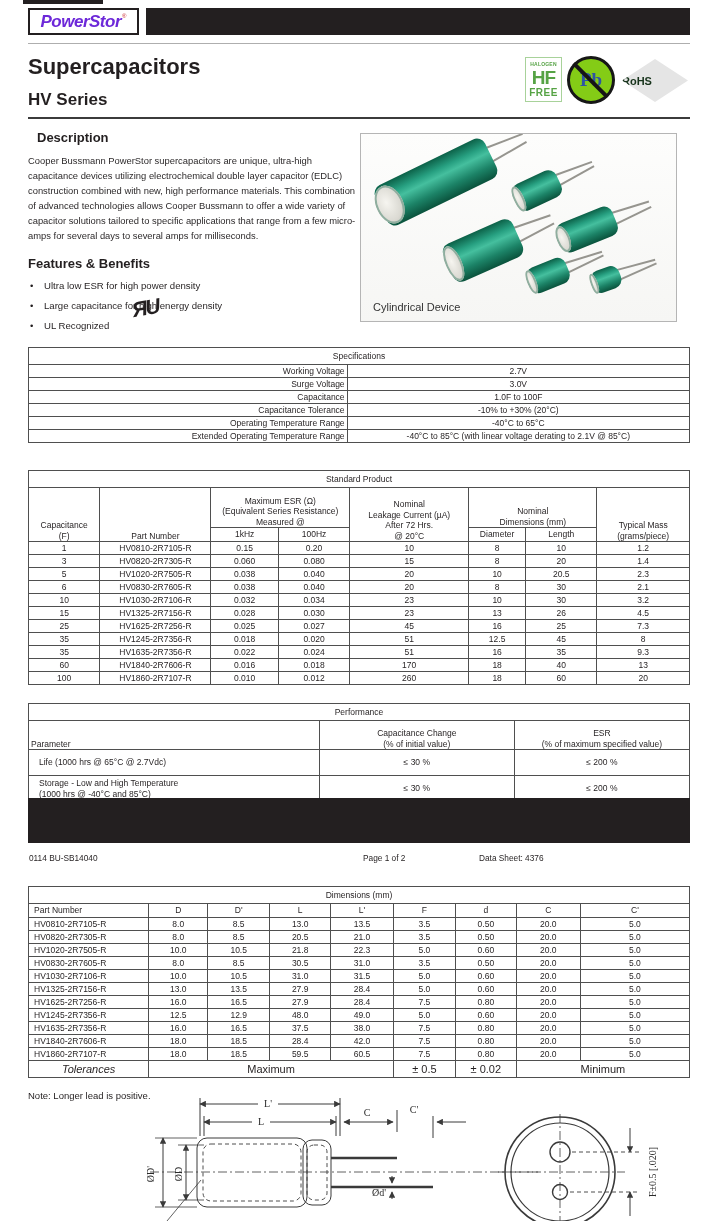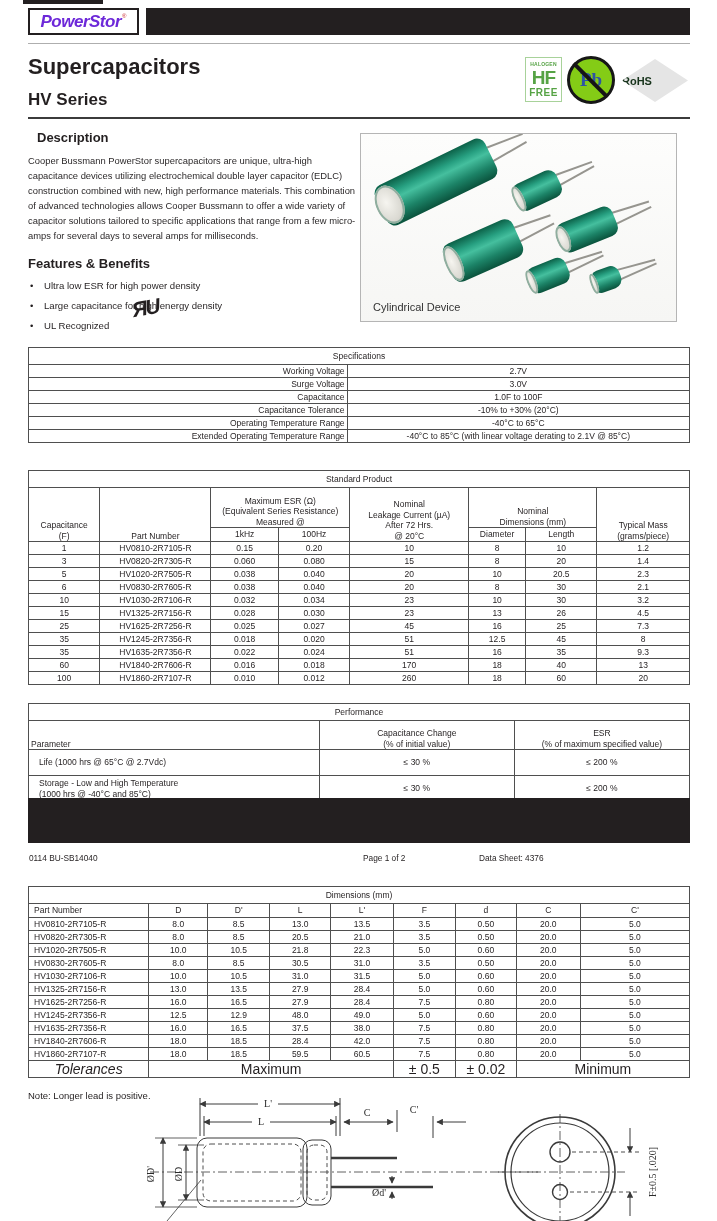--- a/index.html
+++ b/index.html
@@ -76,21 +76,21 @@
   #std-table tr.rowA th {height:39px;}
   #std-table tr.rowB th {height:13px;}
   #perf-table {left:28px; top:703px; width:662px;}
   #perf-table tr.hdr th {height:28px;}
   #perf-table td.lbl {text-align:left; padding-left:10px;}
   #perf-table tr.tall {height:26px;}
   #dim-table {left:28px; top:886px; width:662px;}
   #dim-table tr.hdr th {height:13px;}
   #dim-table tbody td.pn {text-align:left; padding-left:5px;}
   #dim-table tr.tol {height:17px;}
-  #dim-table tr.tol td {font-size:14px;}
+  #dim-table tr.tol td {font-size:11px;}
   #dim-table tr.tol td.it {font-style:italic; text-align:center;}
 
   
   .black-band {left:28px; top:798px; width:662px; height:45px; background:#231f20;}
   .doc-footer {top:853px; font-size:8.3px; color:#231f20;}
   .foot-left {left:29px;}
   .foot-center {left:363px;}
   .foot-right {left:479px;}
 
   

